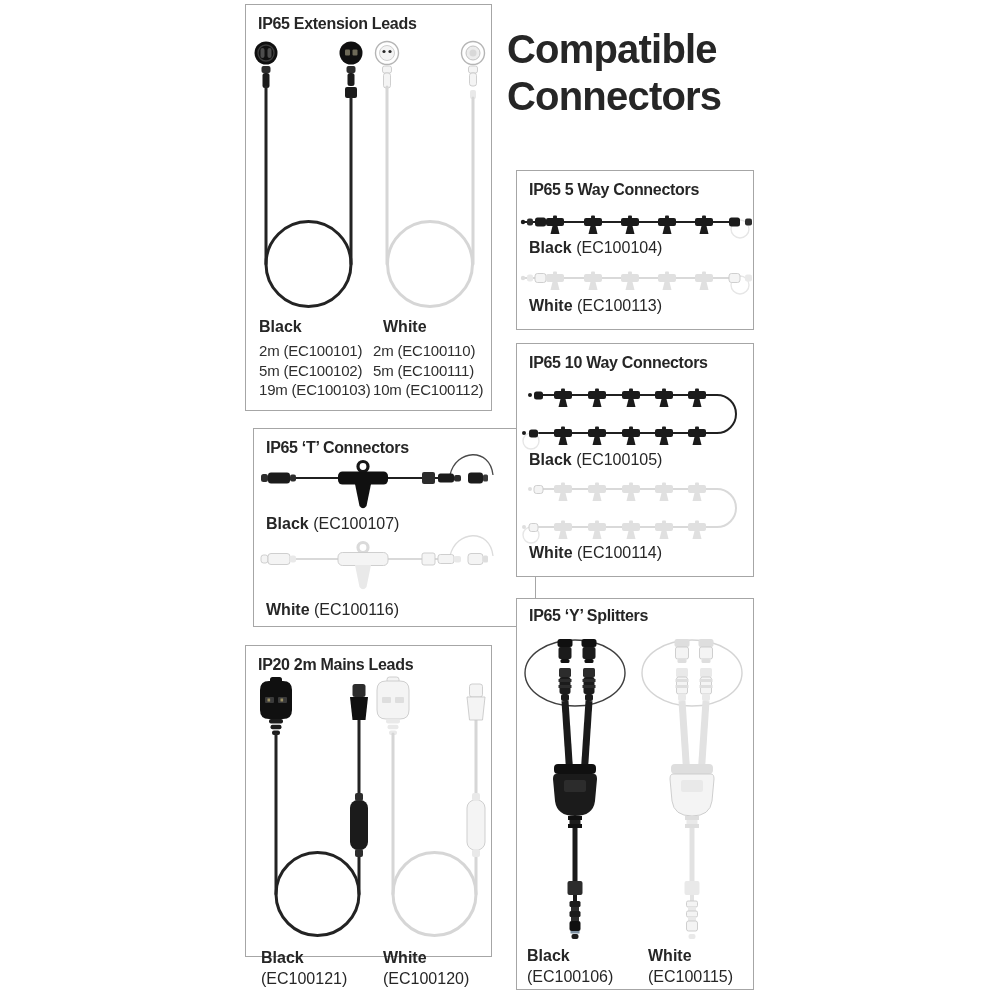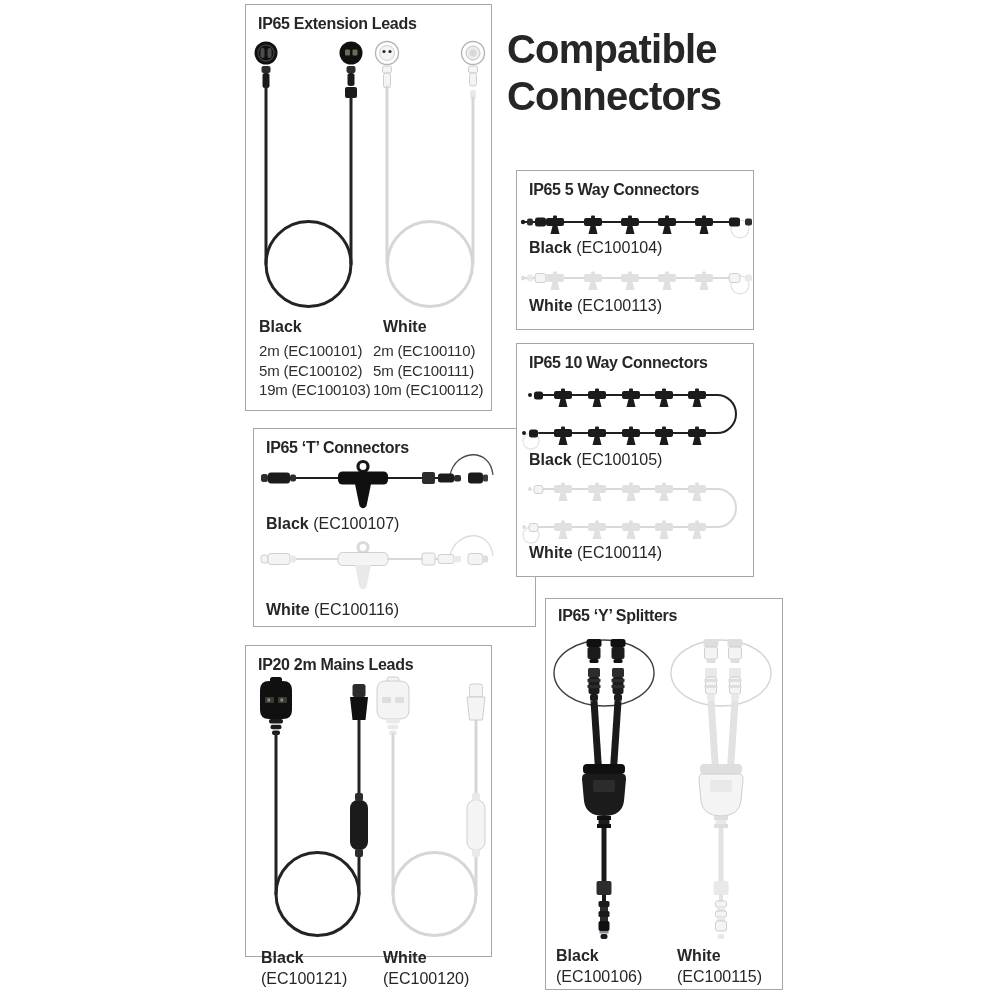--- a/index.html
+++ b/index.html
@@ -413,21 +413,21 @@
   <div class="lbl-row" style="left:12px;top:107px;">
     <b>Black</b>
     <span>(EC100105)</span>
   </div>
   <div class="lbl-row" style="left:12px;top:200px;">
     <b>White</b>
     <span>(EC100114)</span>
   </div>
 </div>
 
-<div class="box" style="left:516px;top:598px;width:238px;height:392px;margin-left:29px;">
+<div class="box" style="left:516px;top:598px;width:238px;height:392px;">
   <div class="box-title" style="top:8px;">IP65 ‘Y’ Splitters</div>
   <svg width="238" height="392" viewBox="0 0 238 392">
 
     <g>
       <ellipse cx="58" cy="74" rx="50" ry="33" fill="none" stroke="#3f3f3f" stroke-width="1.4"></ellipse>
       <g transform="translate(48,0)">
         <rect x="-7.5" y="40" width="15" height="8" rx="2.5" class="ink1"></rect>
         <rect x="-6.5" y="48" width="13" height="12" rx="2" class="ink2"></rect>
         <rect x="-4.5" y="60" width="9" height="4" rx="1.5" class="ink1"></rect>
         <rect x="-6" y="69" width="12" height="9" rx="1.5" class="ink3"></rect>

